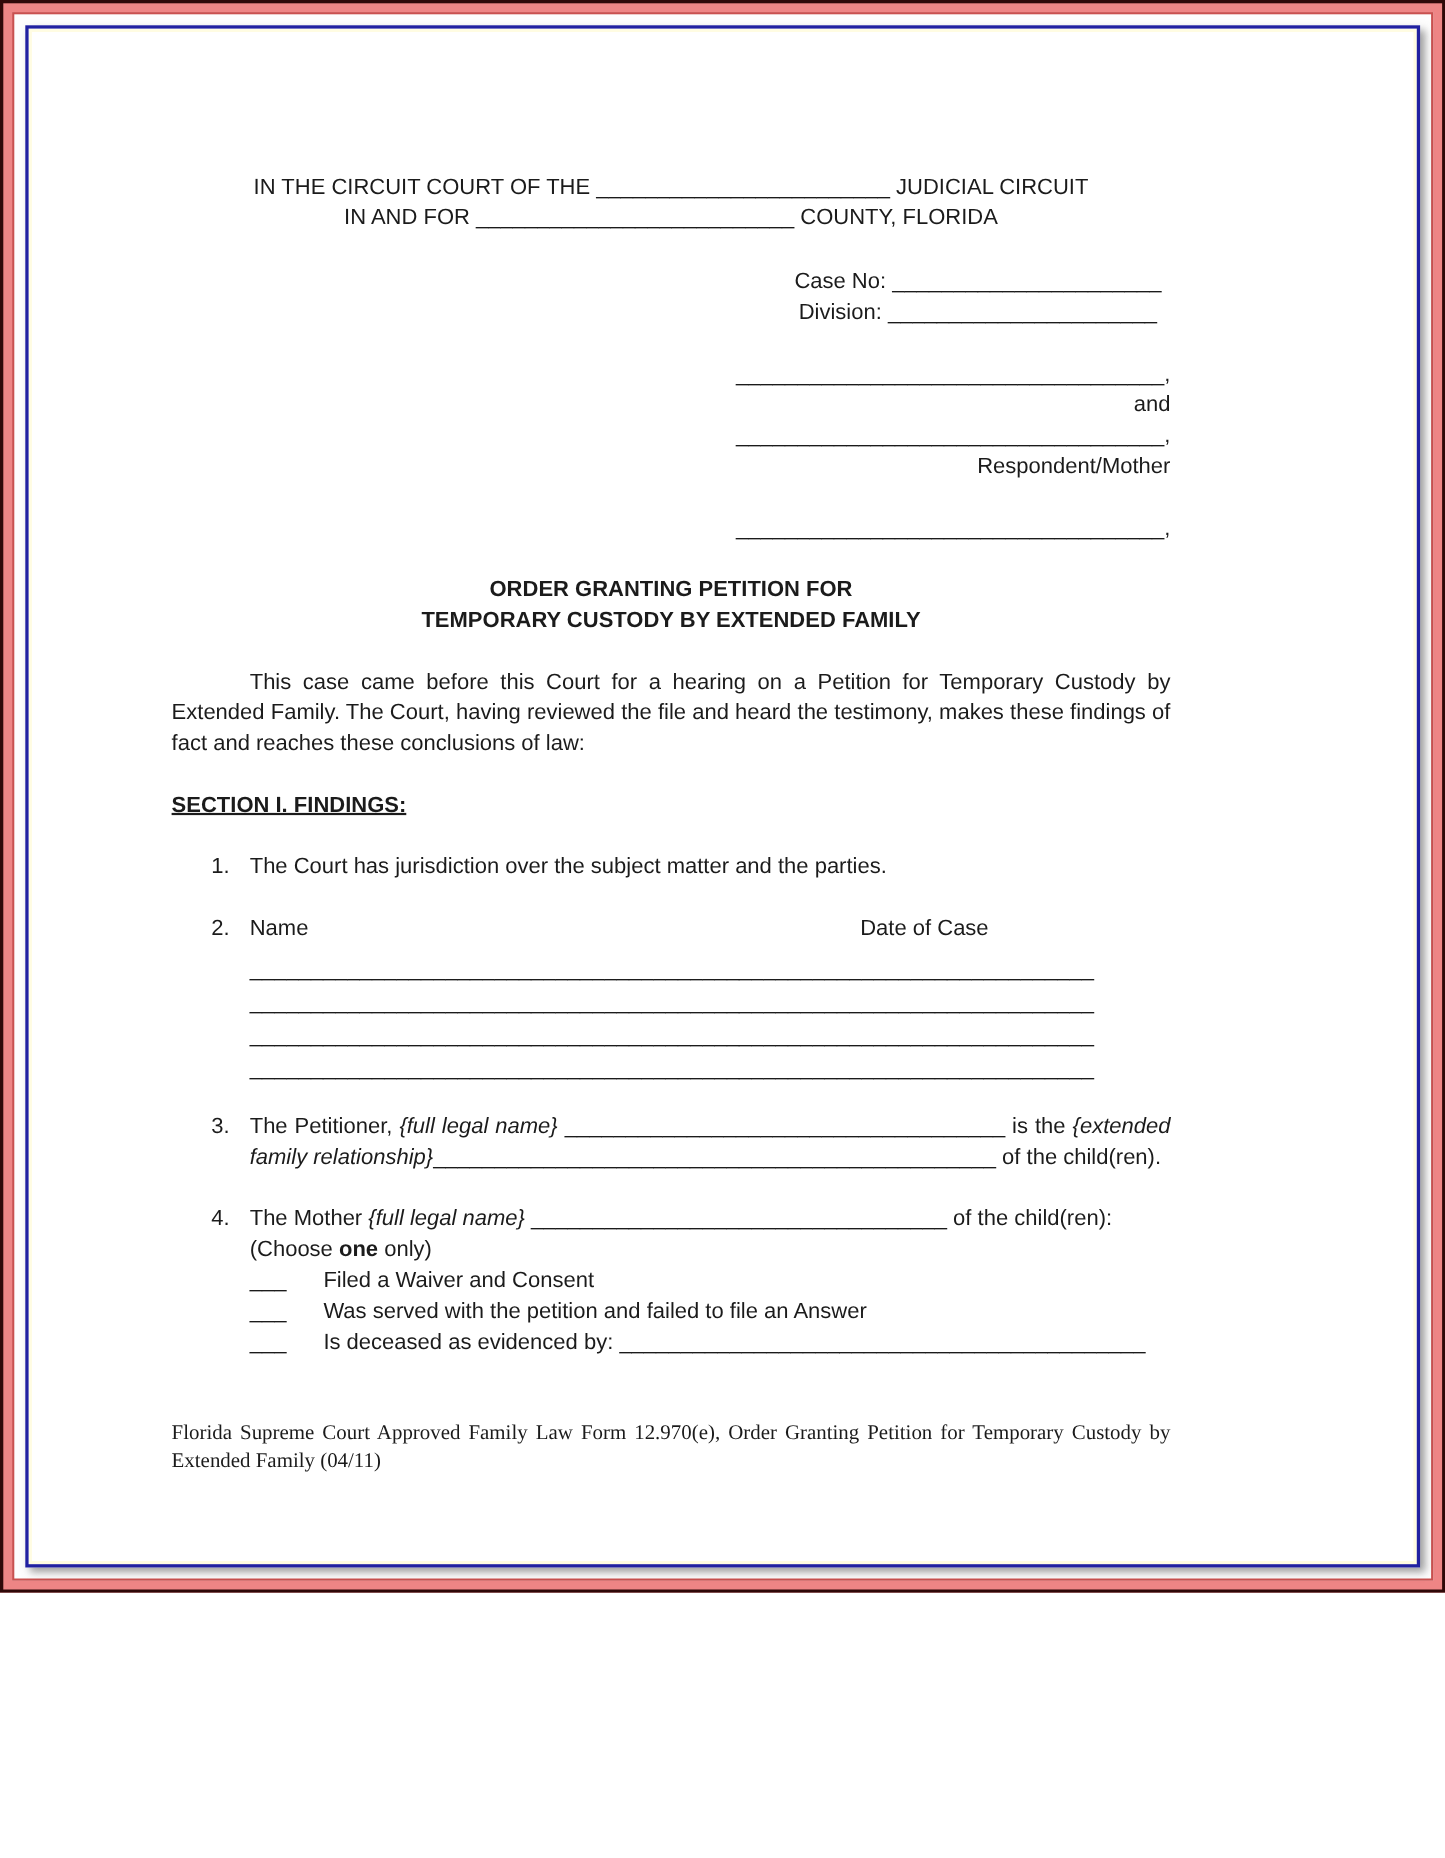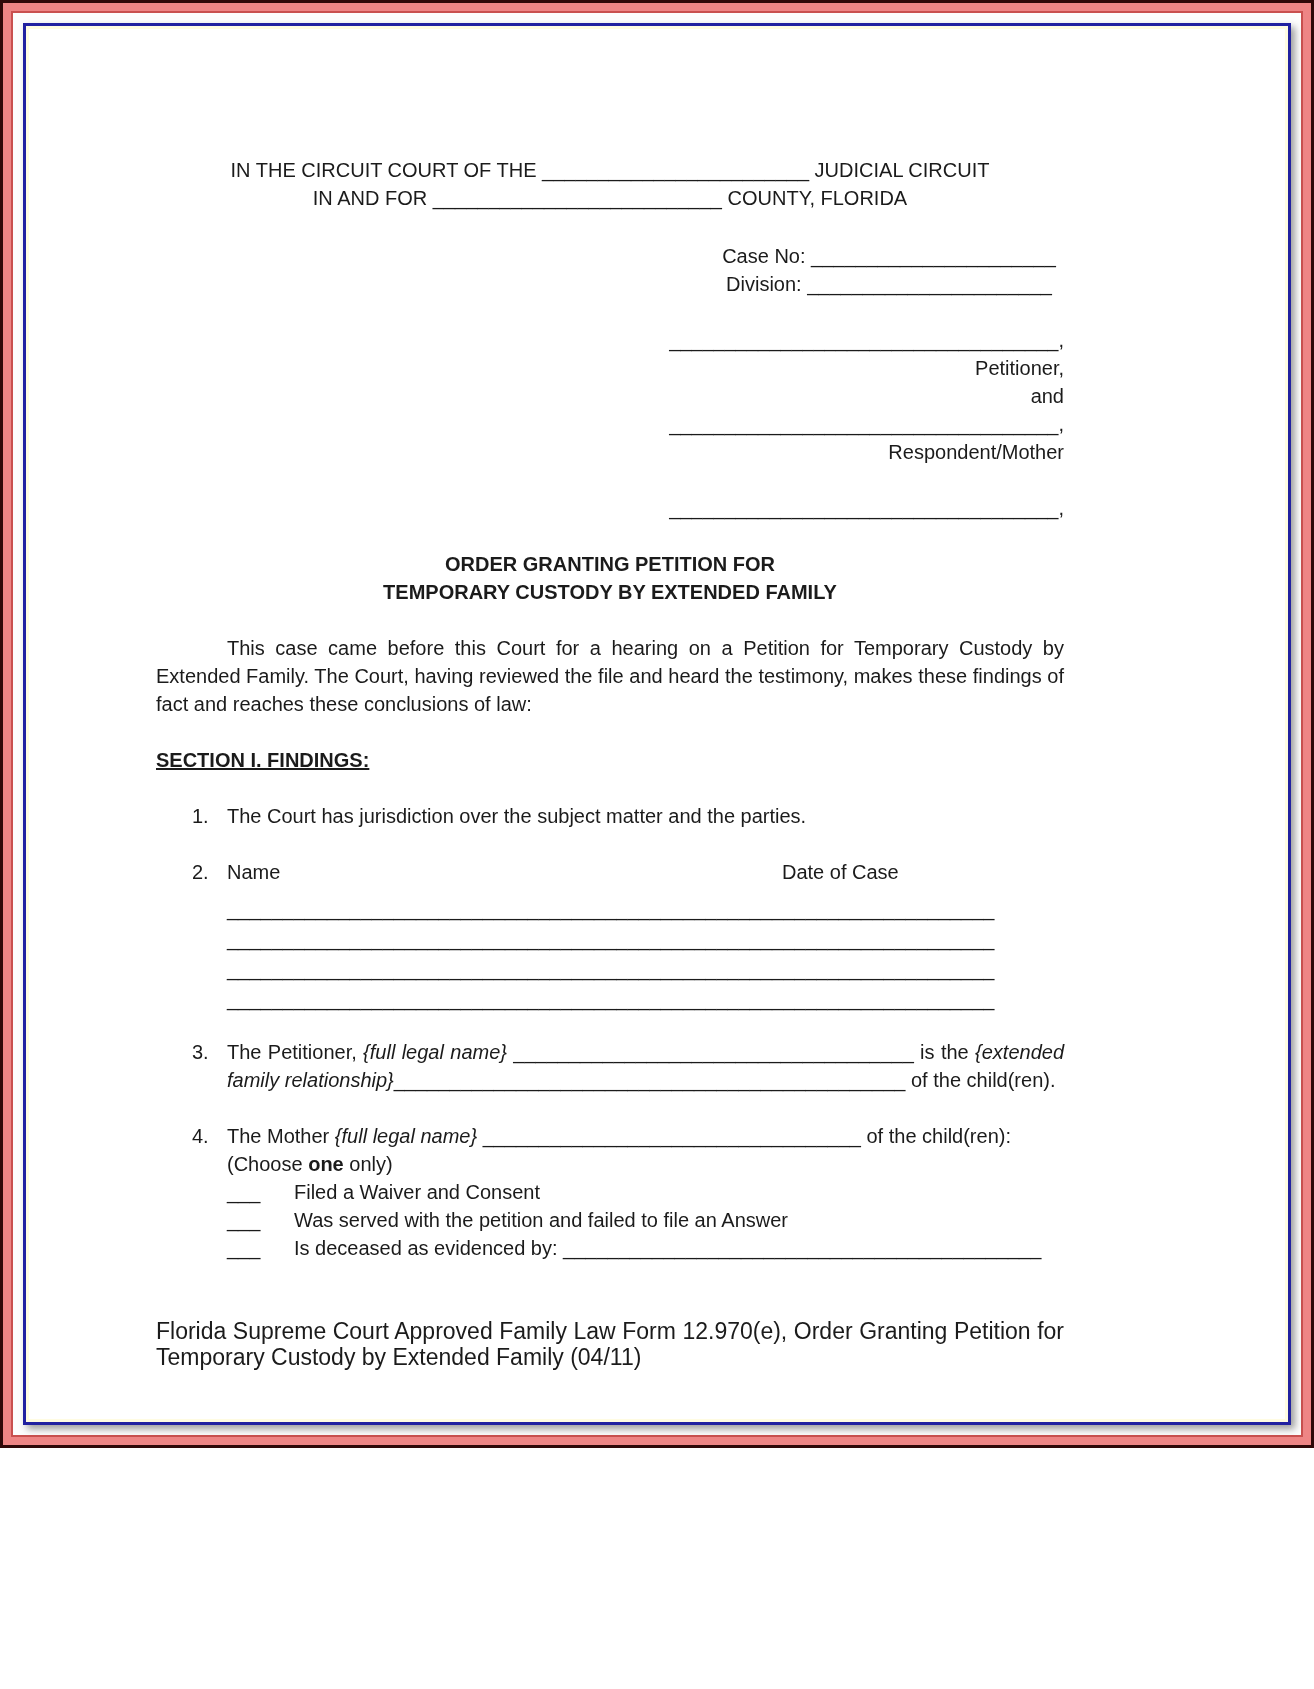--- a/index.html
+++ b/index.html
@@ -50,21 +50,21 @@
 
   .cols-row { position:relative; }
   .dob-header { position:absolute; left:555px; top:0; }
   .child-lines { margin-top:8px; line-height:30px; }
   .justified { text-align:justify; }
 
   .choose-line { }
   .option-row { }
   .opt-tick { display:inline-block; width:67px; }
 
-  .form-footer { margin-top:56px; font-size:23px; line-height:26px; text-align:justify; }
+  .form-footer { margin-top:56px; font-size:19px; line-height:26px; text-align:justify;font-family:Liberation Serif, serif; }
 
   .badge {
     position:absolute; top:1549px; right:209px;
     width:198px; height:52px;
     background:#7dd3fc;
     border:1px solid #9a9a9a;
     border-radius:9px;
     display:flex; align-items:center;
     padding:4px 6px 4px 10px;
     gap:6px;
@@ -114,21 +114,20 @@
             <span>______________________</span>
           </div>
           <div>
             <span>Division:</span>
             <span>______________________</span>
           </div>
         </div>
 
         <div class="parties">
           <div>___________________________________,</div>
-          <div class="party-label">Petitioner,</div>
           <div>and</div>
           <div>___________________________________,</div>
           <div class="party-label">Respondent/Mother</div>
           <div class="spacer-line"></div>
           <div>___________________________________,</div>
         </div>
 
         <div class="doc-title">
           <div>ORDER GRANTING PETITION FOR</div>
           <div>TEMPORARY CUSTODY BY EXTENDED FAMILY</div>

